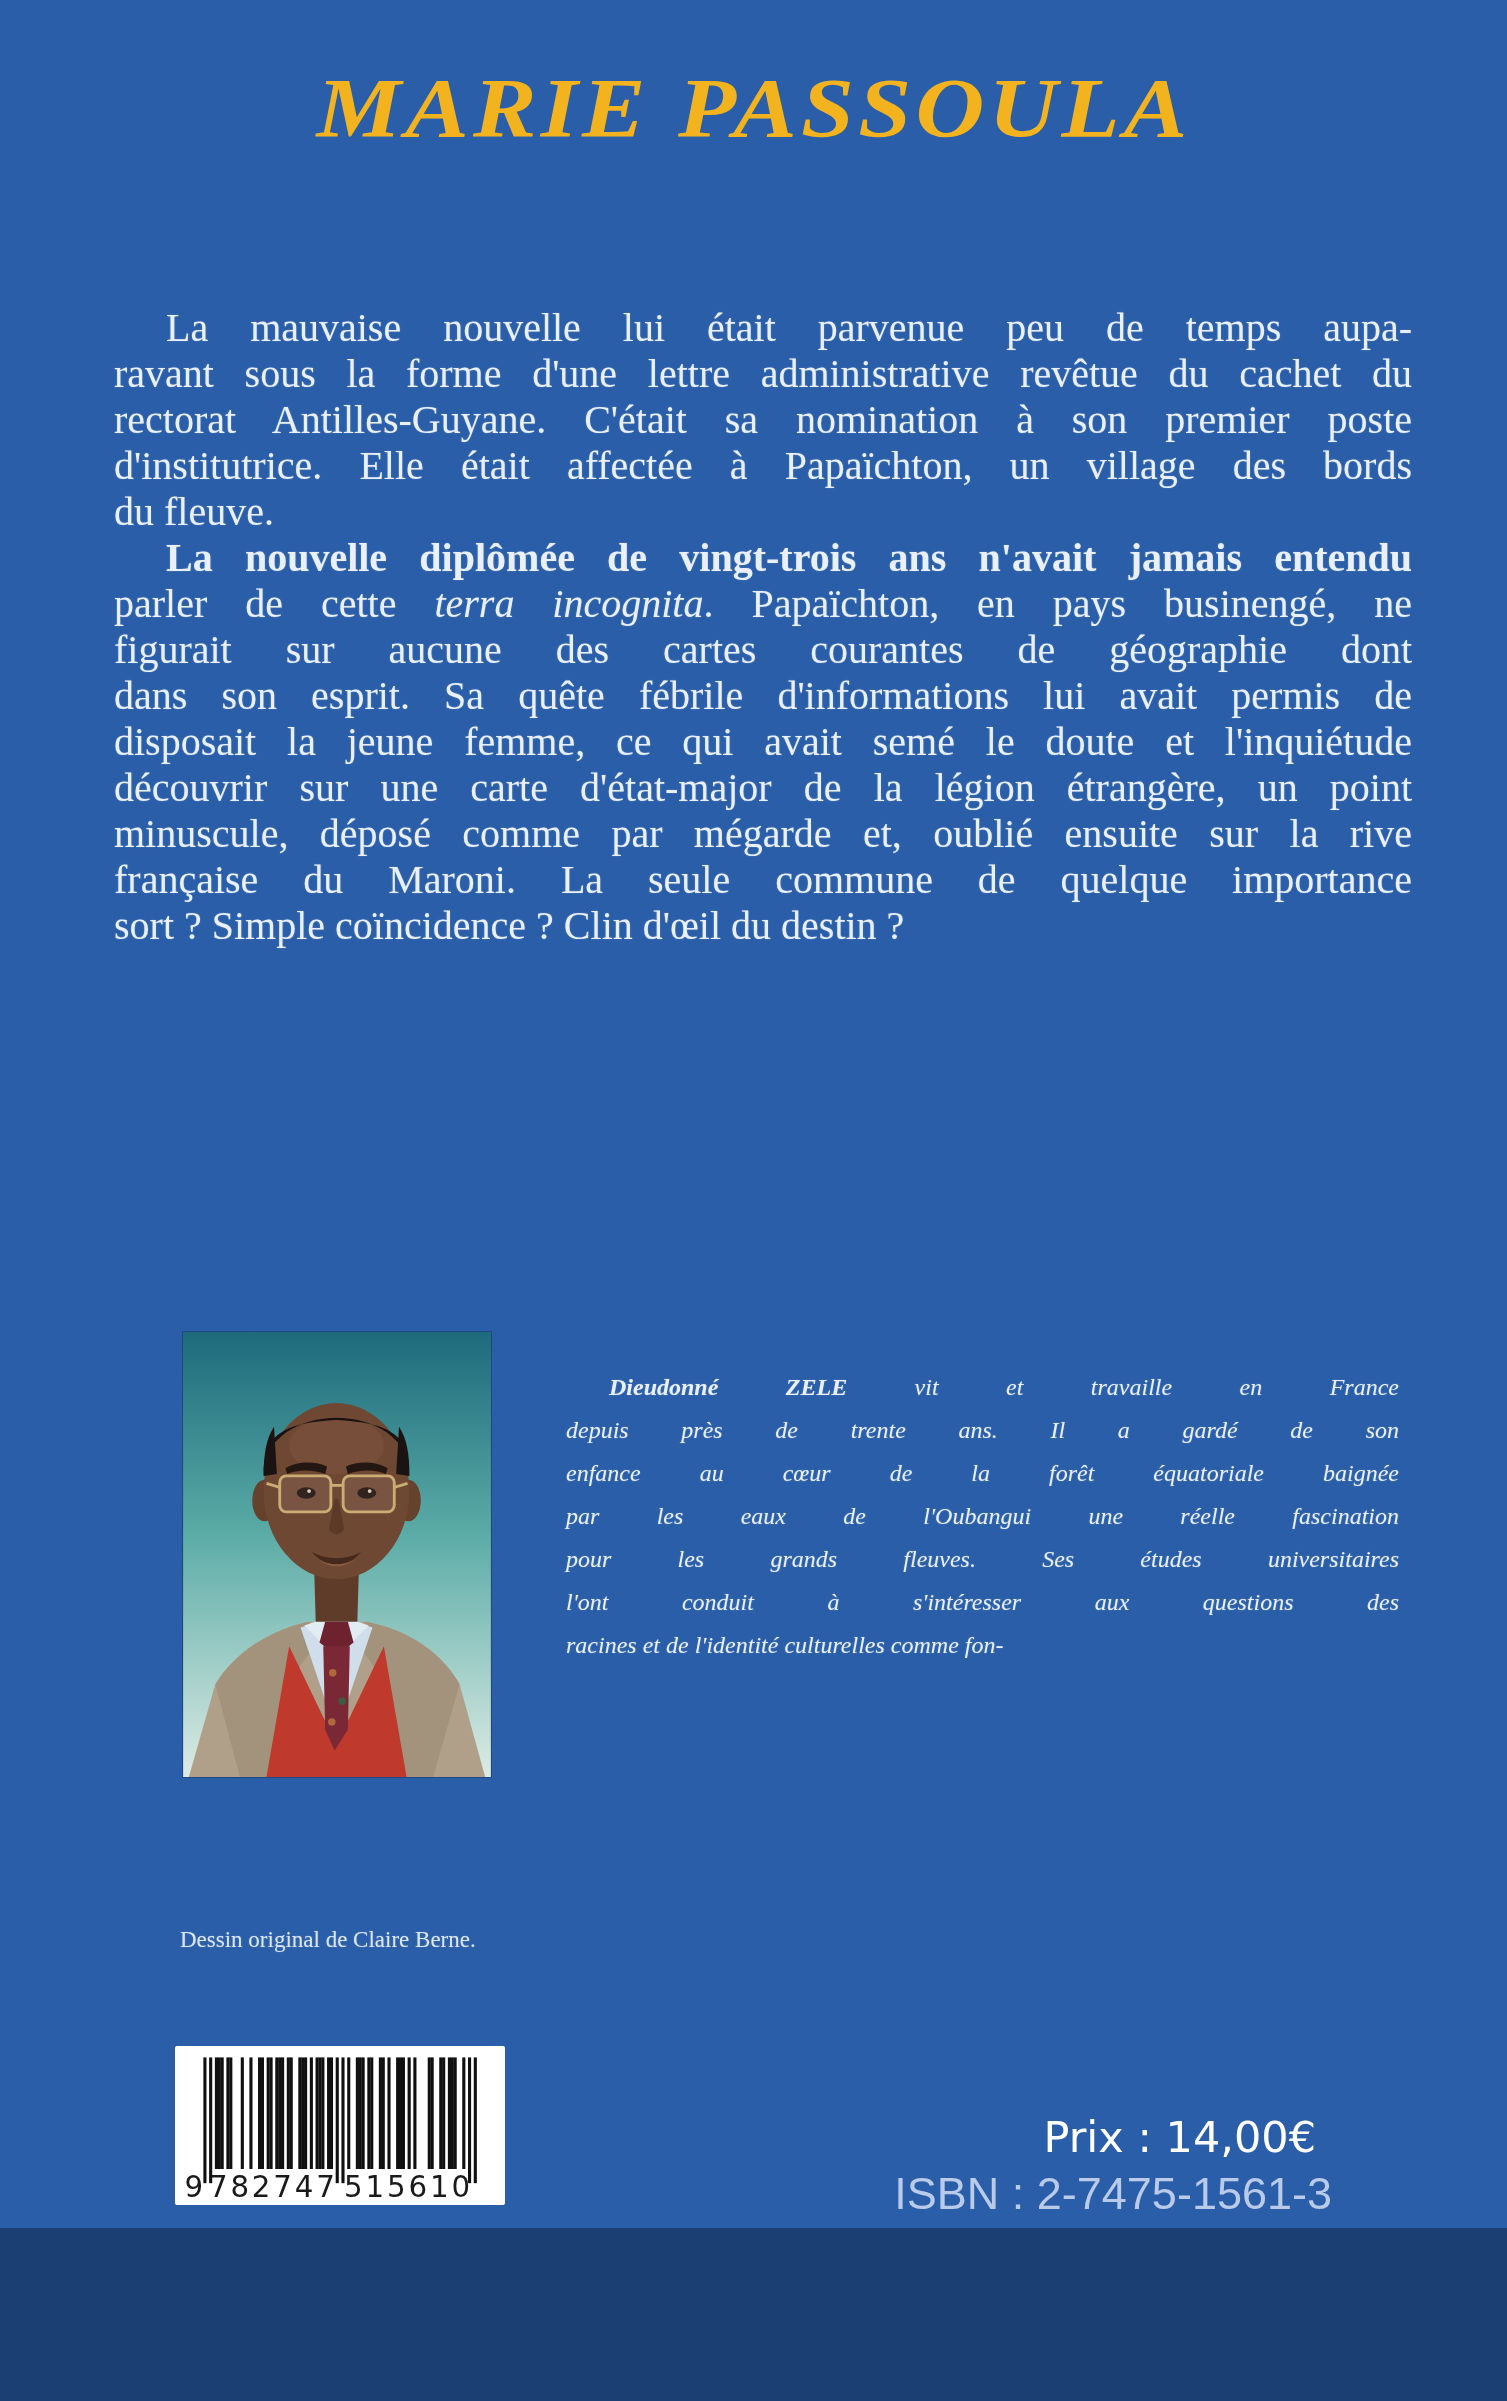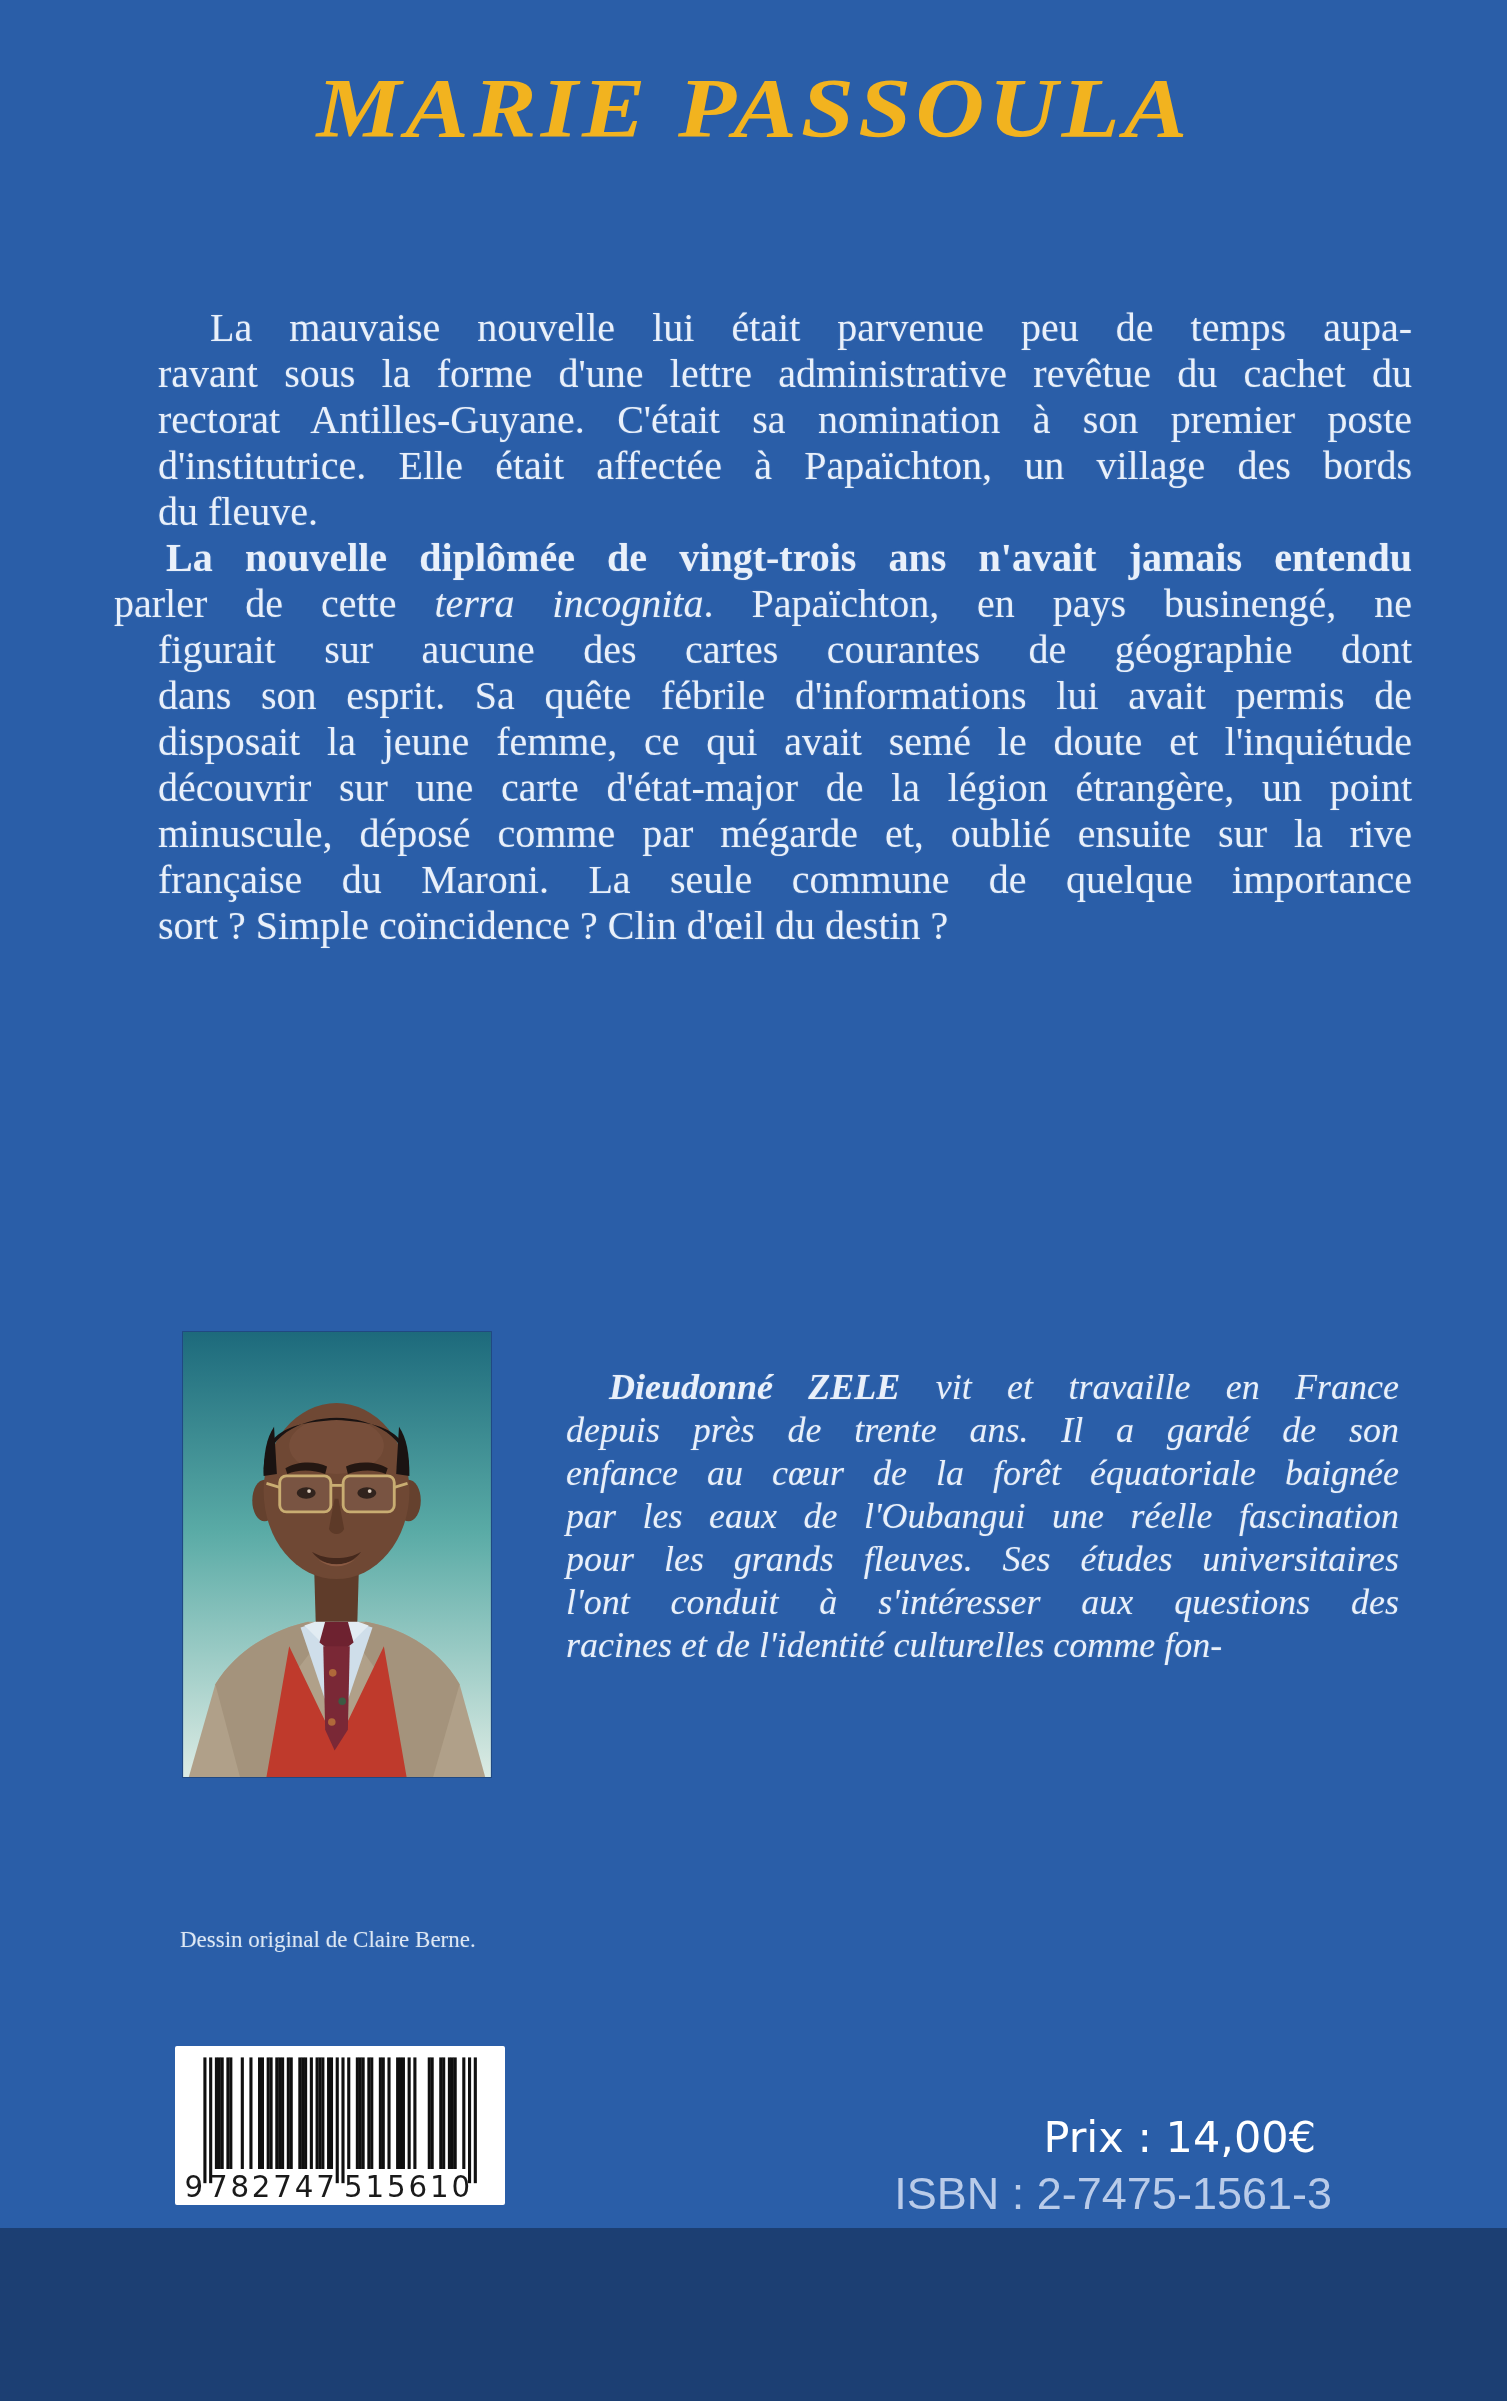--- a/index.html
+++ b/index.html
@@ -21,36 +21,36 @@
     transform:scaleX(1.12);transform-origin:50% 50%;
     white-space:nowrap;
   }
   
   .synopsis{
     position:absolute;left:114px;top:305px;width:1298px;
     font-size:40px;line-height:46px;
     color:var(--text,#e9f0fa);
     text-shadow:0 0 1.9px rgba(150,185,230,.45);
   }
-  .syn-line{text-align:justify;text-align-last:justify;margin-left:44px;}
+  .syn-line{text-align:justify;text-align-last:justify;}
   .p1 .syn-line:first-child{text-indent:52px;}
   .p1 .syn-line:last-child{text-align-last:left;}
   .indent-line{text-indent:52px;text-align:justify;text-align-last:justify;font-weight:bold;}
   .special-line{text-align:justify;text-align-last:justify;}
   .special-line .it{font-style:italic;margin-top:18px;}
   .p2rest .syn-line:last-child{text-align-last:left;}
   
   .photo{
     position:absolute;left:183px;top:1332px;width:308px;height:445px;
     box-shadow:0 0 0 0.9px rgba(0,0,0,.25);
   }
   .photo svg{display:block;width:100%;height:100%;}
   .bio{
     position:absolute;left:566px;top:1366px;width:833px;
-    font-size:36px;line-height:43px;
+    font-size:24px;line-height:43px;
     font-style:italic;
     color:var(--text,#e9f0fa);
     text-shadow:0 0 1.9px rgba(150,185,230,.45);
   }
   .bio-line{text-align:justify;text-align-last:justify;}
   .bio-first{text-indent:43px;}
   .bio .bio-lines .bio-line:last-child{text-align-last:left;}
   .bio-name{font-weight:bold;}
   
   .credit{

